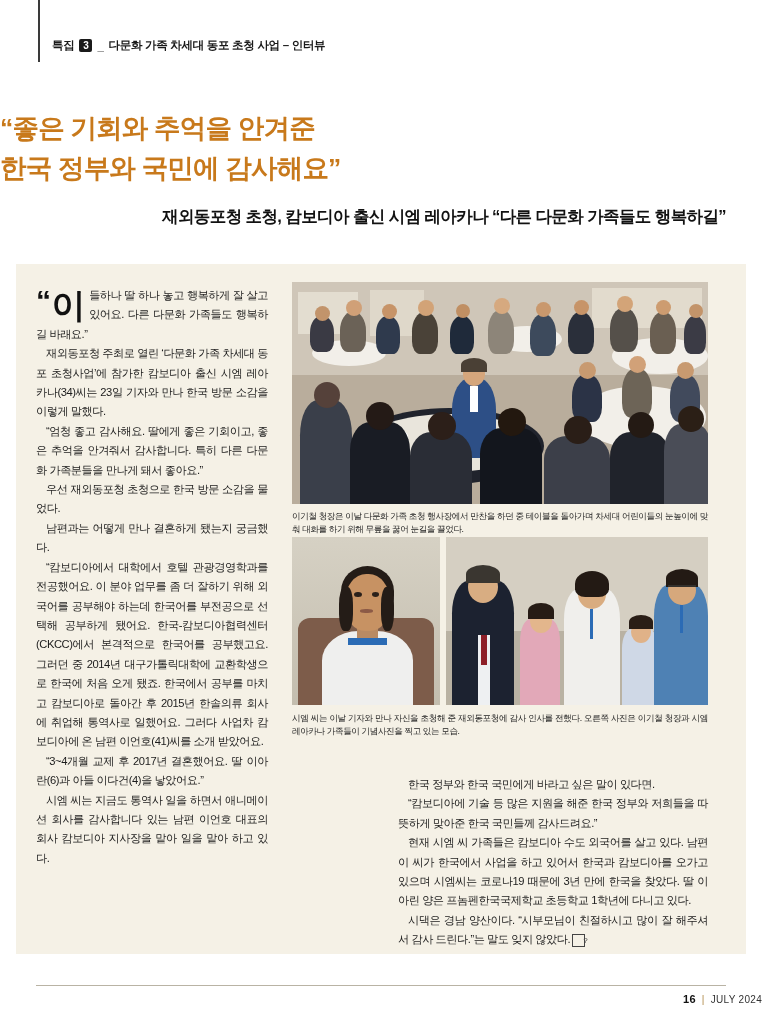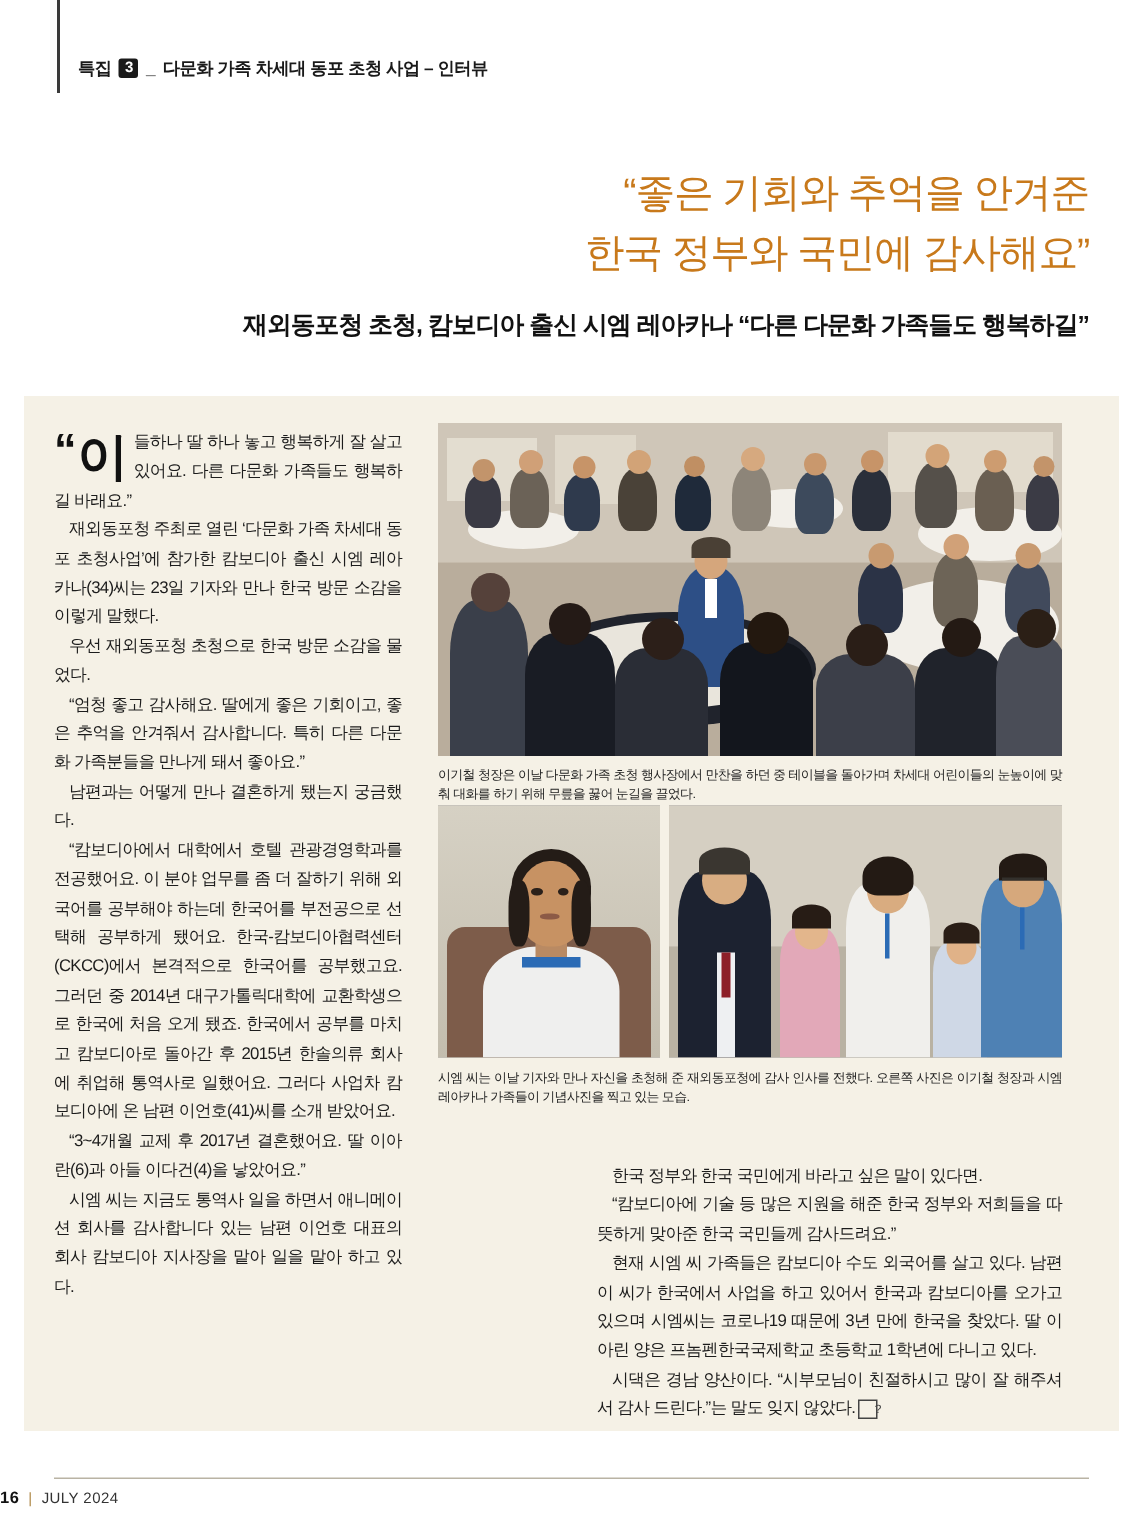--- a/index.html
+++ b/index.html
@@ -65,23 +65,22 @@
   .runhead .sep {
     font-weight: bold;
   }
 
   
   .headline {
     position: absolute;
     left: 0;
     right: 36px;
     top: 108px;
-    text-align: right;
     color: #c8791b;
-    font-weight: normal;
+    font-weight: bold;
     font-size: 26.5px;
     line-height: 40px;
     letter-spacing: -0.8px;
   }
   .headline .l2 { display: block; }
 
   .subhead {
     position: absolute;
     left: 0;
     right: 36px;
@@ -207,24 +206,25 @@
     top: 985px;
     width: 690px;
     height: 1px;
     background: #b9b3a4;
   }
   .footer {
     position: absolute;
     left: 0;
     right: 0;
     top: 993px;
-    text-align: left;
+    text-align: right;
     font-size: 10px;
     color: #333;
     letter-spacing: 0.3px;
+    padding-left: 16px;
   }
   .footer .pg {
     font-weight: bold;
     font-size: 11px;
     color: #111;
   }
   .footer .bar {
     display: inline-block;
     margin: 0 6px;
     color: #b08a4a;
@@ -290,22 +290,22 @@
     <span class="l1">“좋은 기회와 추억을 안겨준</span>
     <span class="l2">한국 정부와 국민에 감사해요”</span>
   </div>
   <div class="subhead">재외동포청 초청, 캄보디아 출신 시엠 레아카나 “다른 다문화 가족들도 행복하길”</div>
 
   <div class="panel"></div>
 
   <div class="col" id="col1">
     <p class="noindent dropcap-para"><span class="openquote">“</span><span class="dropcap">이</span><span>들하나 딸 하나 놓고 행복하게 잘 살고 있어요. 다른 다문화 가족들도 행복하길 바래요.”</span></p>
     <p>재외동포청 주최로 열린 ‘다문화 가족 차세대 동포 초청사업’에 참가한 캄보디아 출신 시엠 레아카나(34)씨는 23일 기자와 만나 한국 방문 소감을 이렇게 말했다.</p>
+    <p>“엄청 좋고 감사해요. 딸에게 좋은 기회이고, 좋은 추억을 안겨줘서 감사합니다. 특히 다른 다문화 가족분들을 만나게 돼서 좋아요.”</p>
     <p>우선 재외동포청 초청으로 한국 방문 소감을 물었다.</p>
-    <p>“엄청 좋고 감사해요. 딸에게 좋은 기회이고, 좋은 추억을 안겨줘서 감사합니다. 특히 다른 다문화 가족분들을 만나게 돼서 좋아요.”</p>
     <p>남편과는 어떻게 만나 결혼하게 됐는지 궁금했다.</p>
     <p>“캄보디아에서 대학에서 호텔 관광경영학과를 전공했어요. 이 분야 업무를 좀 더 잘하기 위해 외국어를 공부해야 하는데 한국어를 부전공으로 선택해 공부하게 됐어요. 한국-캄보디아협력센터(CKCC)에서 본격적으로 한국어를 공부했고요. 그러던 중 2014년 대구가톨릭대학에 교환학생으로 한국에 처음 오게 됐죠. 한국에서 공부를 마치고 캄보디아로 돌아간 후 2015년 한솔의류 회사에 취업해 통역사로 일했어요. 그러다 사업차 캄보디아에 온 남편 이언호(41)씨를 소개 받았어요.</p>
     <p>“3~4개월 교제 후 2017년 결혼했어요. 딸 이아란(6)과 아들 이다건(4)을 낳았어요.”</p>
     <p>시엠 씨는 지금도 통역사 일을 하면서 애니메이션 회사를 감사합니다 있는 남편 이언호 대표의 회사 캄보디아 지사장을 맡아 일을 맡아 하고 있다.</p>
   </div>
 
   <div class="col" id="col3">
     <p>한국 정부와 한국 국민에게 바라고 싶은 말이 있다면.</p>
     <p>“캄보디아에 기술 등 많은 지원을 해준 한국 정부와 저희들을 따뜻하게 맞아준 한국 국민들께 감사드려요.”</p>
     <p>현재 시엠 씨 가족들은 캄보디아 수도 외국어를 살고 있다. 남편 이 씨가 한국에서 사업을 하고 있어서 한국과 캄보디아를 오가고 있으며 시엠씨는 코로나19 때문에 3년 만에 한국을 찾았다. 딸 이아린 양은 프놈펜한국국제학교 초등학교 1학년에 다니고 있다.</p>

